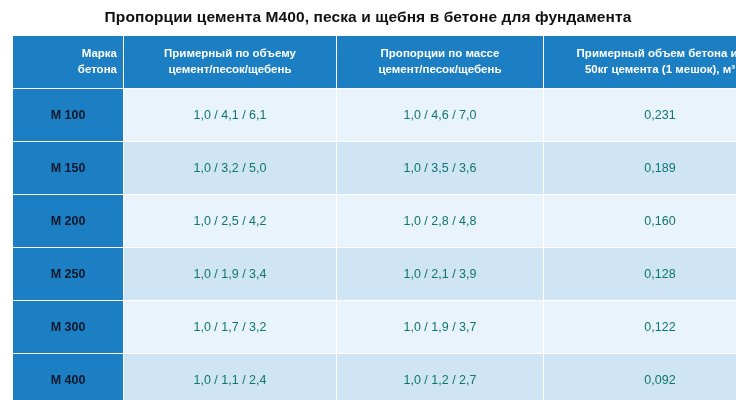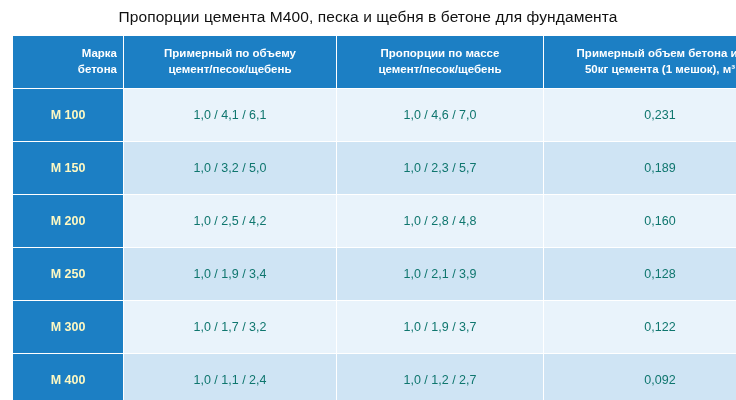--- a/index.html
+++ b/index.html
@@ -15,21 +15,21 @@
   }
   .page {
     width: 736px;
     height: 400px;
     position: relative;
     box-sizing: border-box;
   }
   .title {
     text-align: center;
     font-size: 15.5px;
-    font-weight: normal;
+    font-weight: bold;
     color: #111111;
     padding: 8px 10px 9px 10px;
     letter-spacing: 0.1px;
     line-height: 1.15;
   }
   table.prop-table {
     border-collapse: collapse;
     width: 712px;
     margin: 0 12px;
     table-layout: fixed;
@@ -55,21 +55,21 @@
   thead th.c3 { width: 220px; }
 
   tbody td {
     font-size: 12.5px;
     color: #0f766e;
     height: 48px;
     padding: 2px 6px;
   }
   tbody td.brand {
     background: #1c7fc4;
-    color: #fef9c3;
+    color: #0f172a;
     font-weight: bold;
     font-size: 12.5px;
   }
   tbody tr.odd td.val {
     background: #e9f3fb;
   }
   tbody tr.even td.val {
     background: #cfe4f4;
     margin-top: 16px;
   }
@@ -105,21 +105,21 @@
     <tbody>
       <tr class="odd">
         <td class="brand">М 100</td>
         <td class="val">1,0 / 4,1 / 6,1</td>
         <td class="val">1,0 / 4,6 / 7,0</td>
         <td class="val">0,231</td>
       </tr>
       <tr class="even">
         <td class="brand">М 150</td>
         <td class="val">1,0 / 3,2 / 5,0</td>
-        <td class="val">1,0 / 2,3 / 5,7</td>
+        <td class="val">1,0 / 3,5 / 3,6</td>
         <td class="val">0,189</td>
       </tr>
       <tr class="odd">
         <td class="brand">М 200</td>
         <td class="val">1,0 / 2,5 / 4,2</td>
         <td class="val">1,0 / 2,8 / 4,8</td>
         <td class="val">0,160</td>
       </tr>
       <tr class="even">
         <td class="brand">М 250</td>

